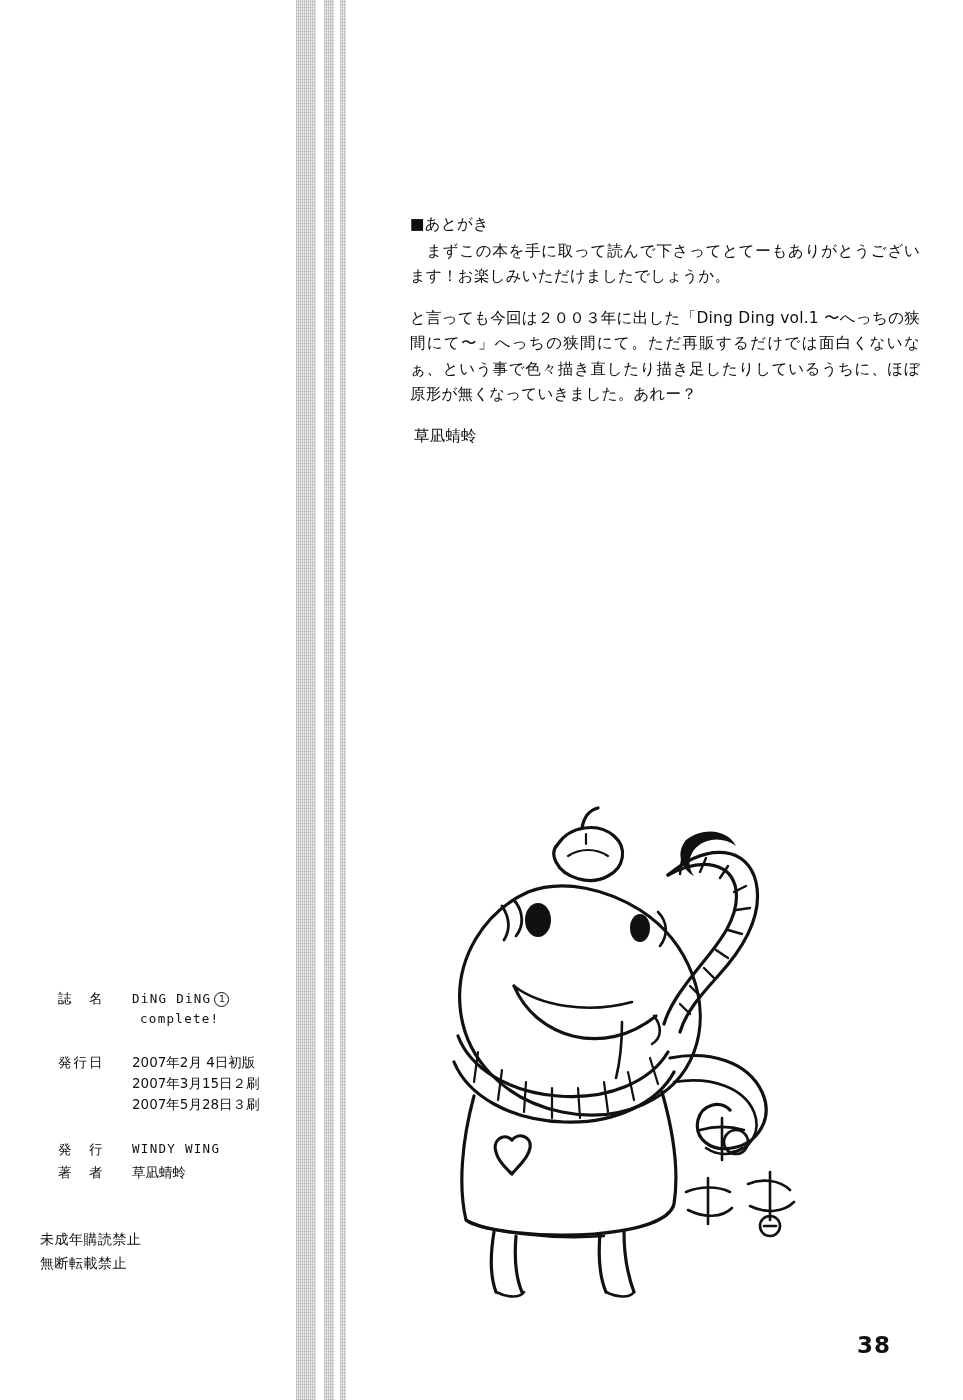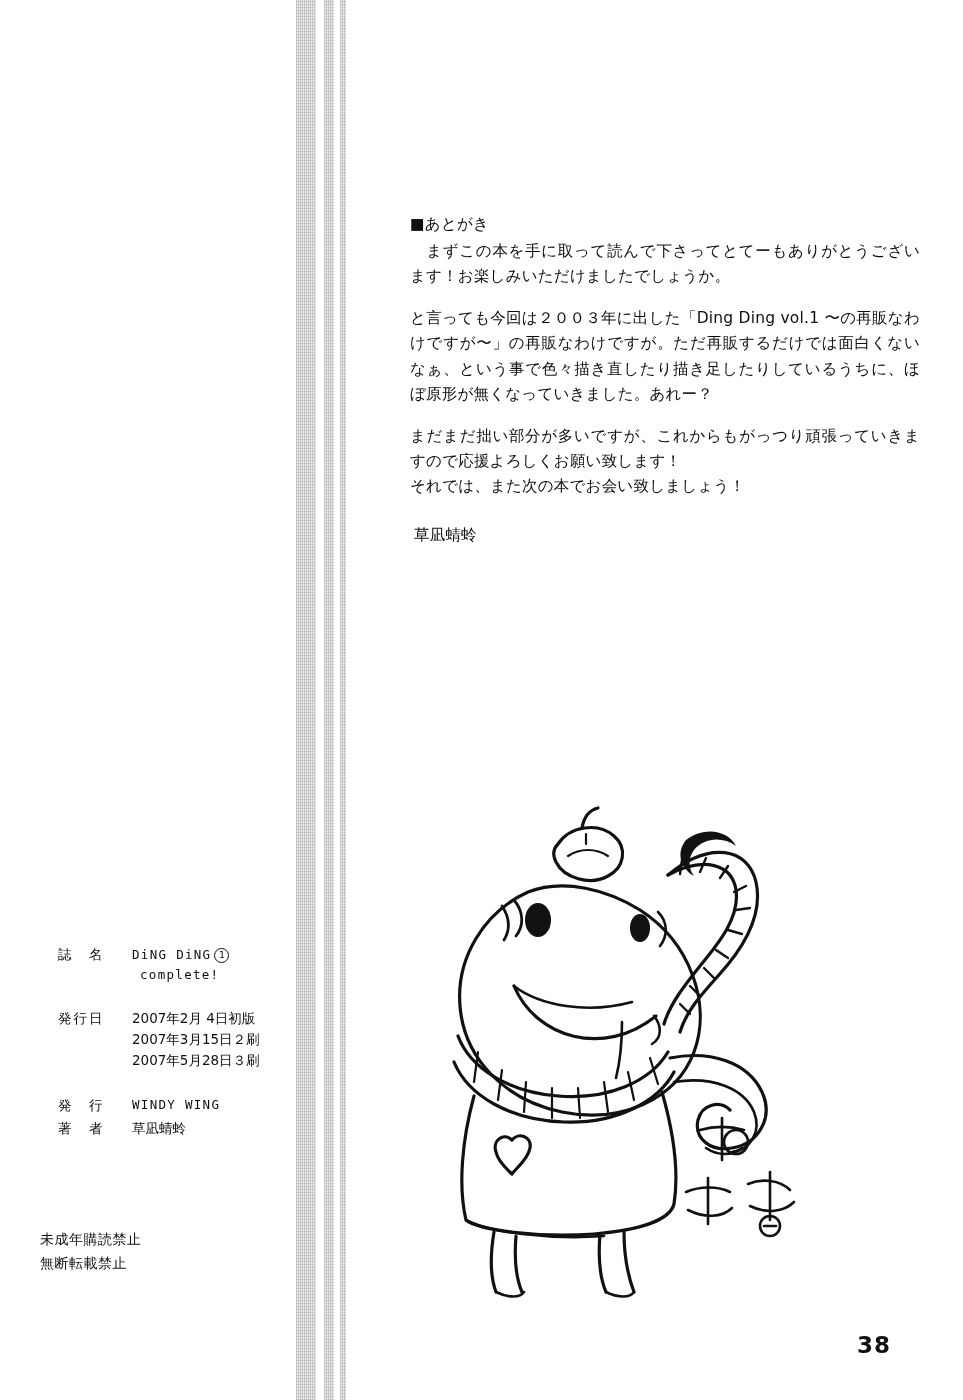--- a/index.html
+++ b/index.html
@@ -63,21 +63,21 @@
   #afterword .signature {
     margin: 0;
     padding-left: 4px;
     font-size: 15.5px;
   }
 
   
   #colophon {
     position: absolute;
     left: 58px;
-    top: 944px;
+    top: 988px;
     width: 280px;
     font-size: 13.5px;
     line-height: 1.55;
     color: #0e0e0e;
   }
   .colo-row {
     display: flex;
     align-items: flex-start;
     margin-bottom: 2px;
   }
@@ -145,25 +145,21 @@
 </head>
 <body>
 
 <div class="stripe" id="stripe-a"></div>
 <div class="stripe" id="stripe-b"></div>
 <div class="stripe" id="stripe-c"></div>
 
 <div id="afterword">
   <p class="heading">■あとがき</p>
   <p>　まずこの本を手に取って読んで下さってとてーもありがとうございます！お楽しみいただけましたでしょうか。</p>
-  <p>と言っても今回は２００３年に出した「Ding Ding vol.1 〜の再販なわけですが〜」の再販なわけですが。ただ再販するだけでは面白くないなぁ、という事で色々描き直したり描き足したりしているうちに、ほぼ原形が無くなっていきました。あれー？</p>
-  <p class="last">
-    <span>まだまだ拙い部分が多いですが、これからもがっつり頑張っていきますので応援よろしくお願い致します！</span><br>
-    <span>それでは、また次の本でお会い致しましょう！</span>
-  </p>
+  <p>と言っても今回は２００３年に出した「Ding Ding vol.1 〜へっちの狭間にて〜」へっちの狭間にて。ただ再販するだけでは面白くないなぁ、という事で色々描き直したり描き足したりしているうちに、ほぼ原形が無くなっていきました。あれー？</p>
   <p class="signature">草凪蜻蛉</p>
 </div>
 
 <div id="colophon">
 
   <div class="colo-row">
     <div class="colo-label">誌　名</div>
     <div class="colo-values">
       <div>
         <span class="latin">DiNG DiNG</span><span class="circled">1</span>

